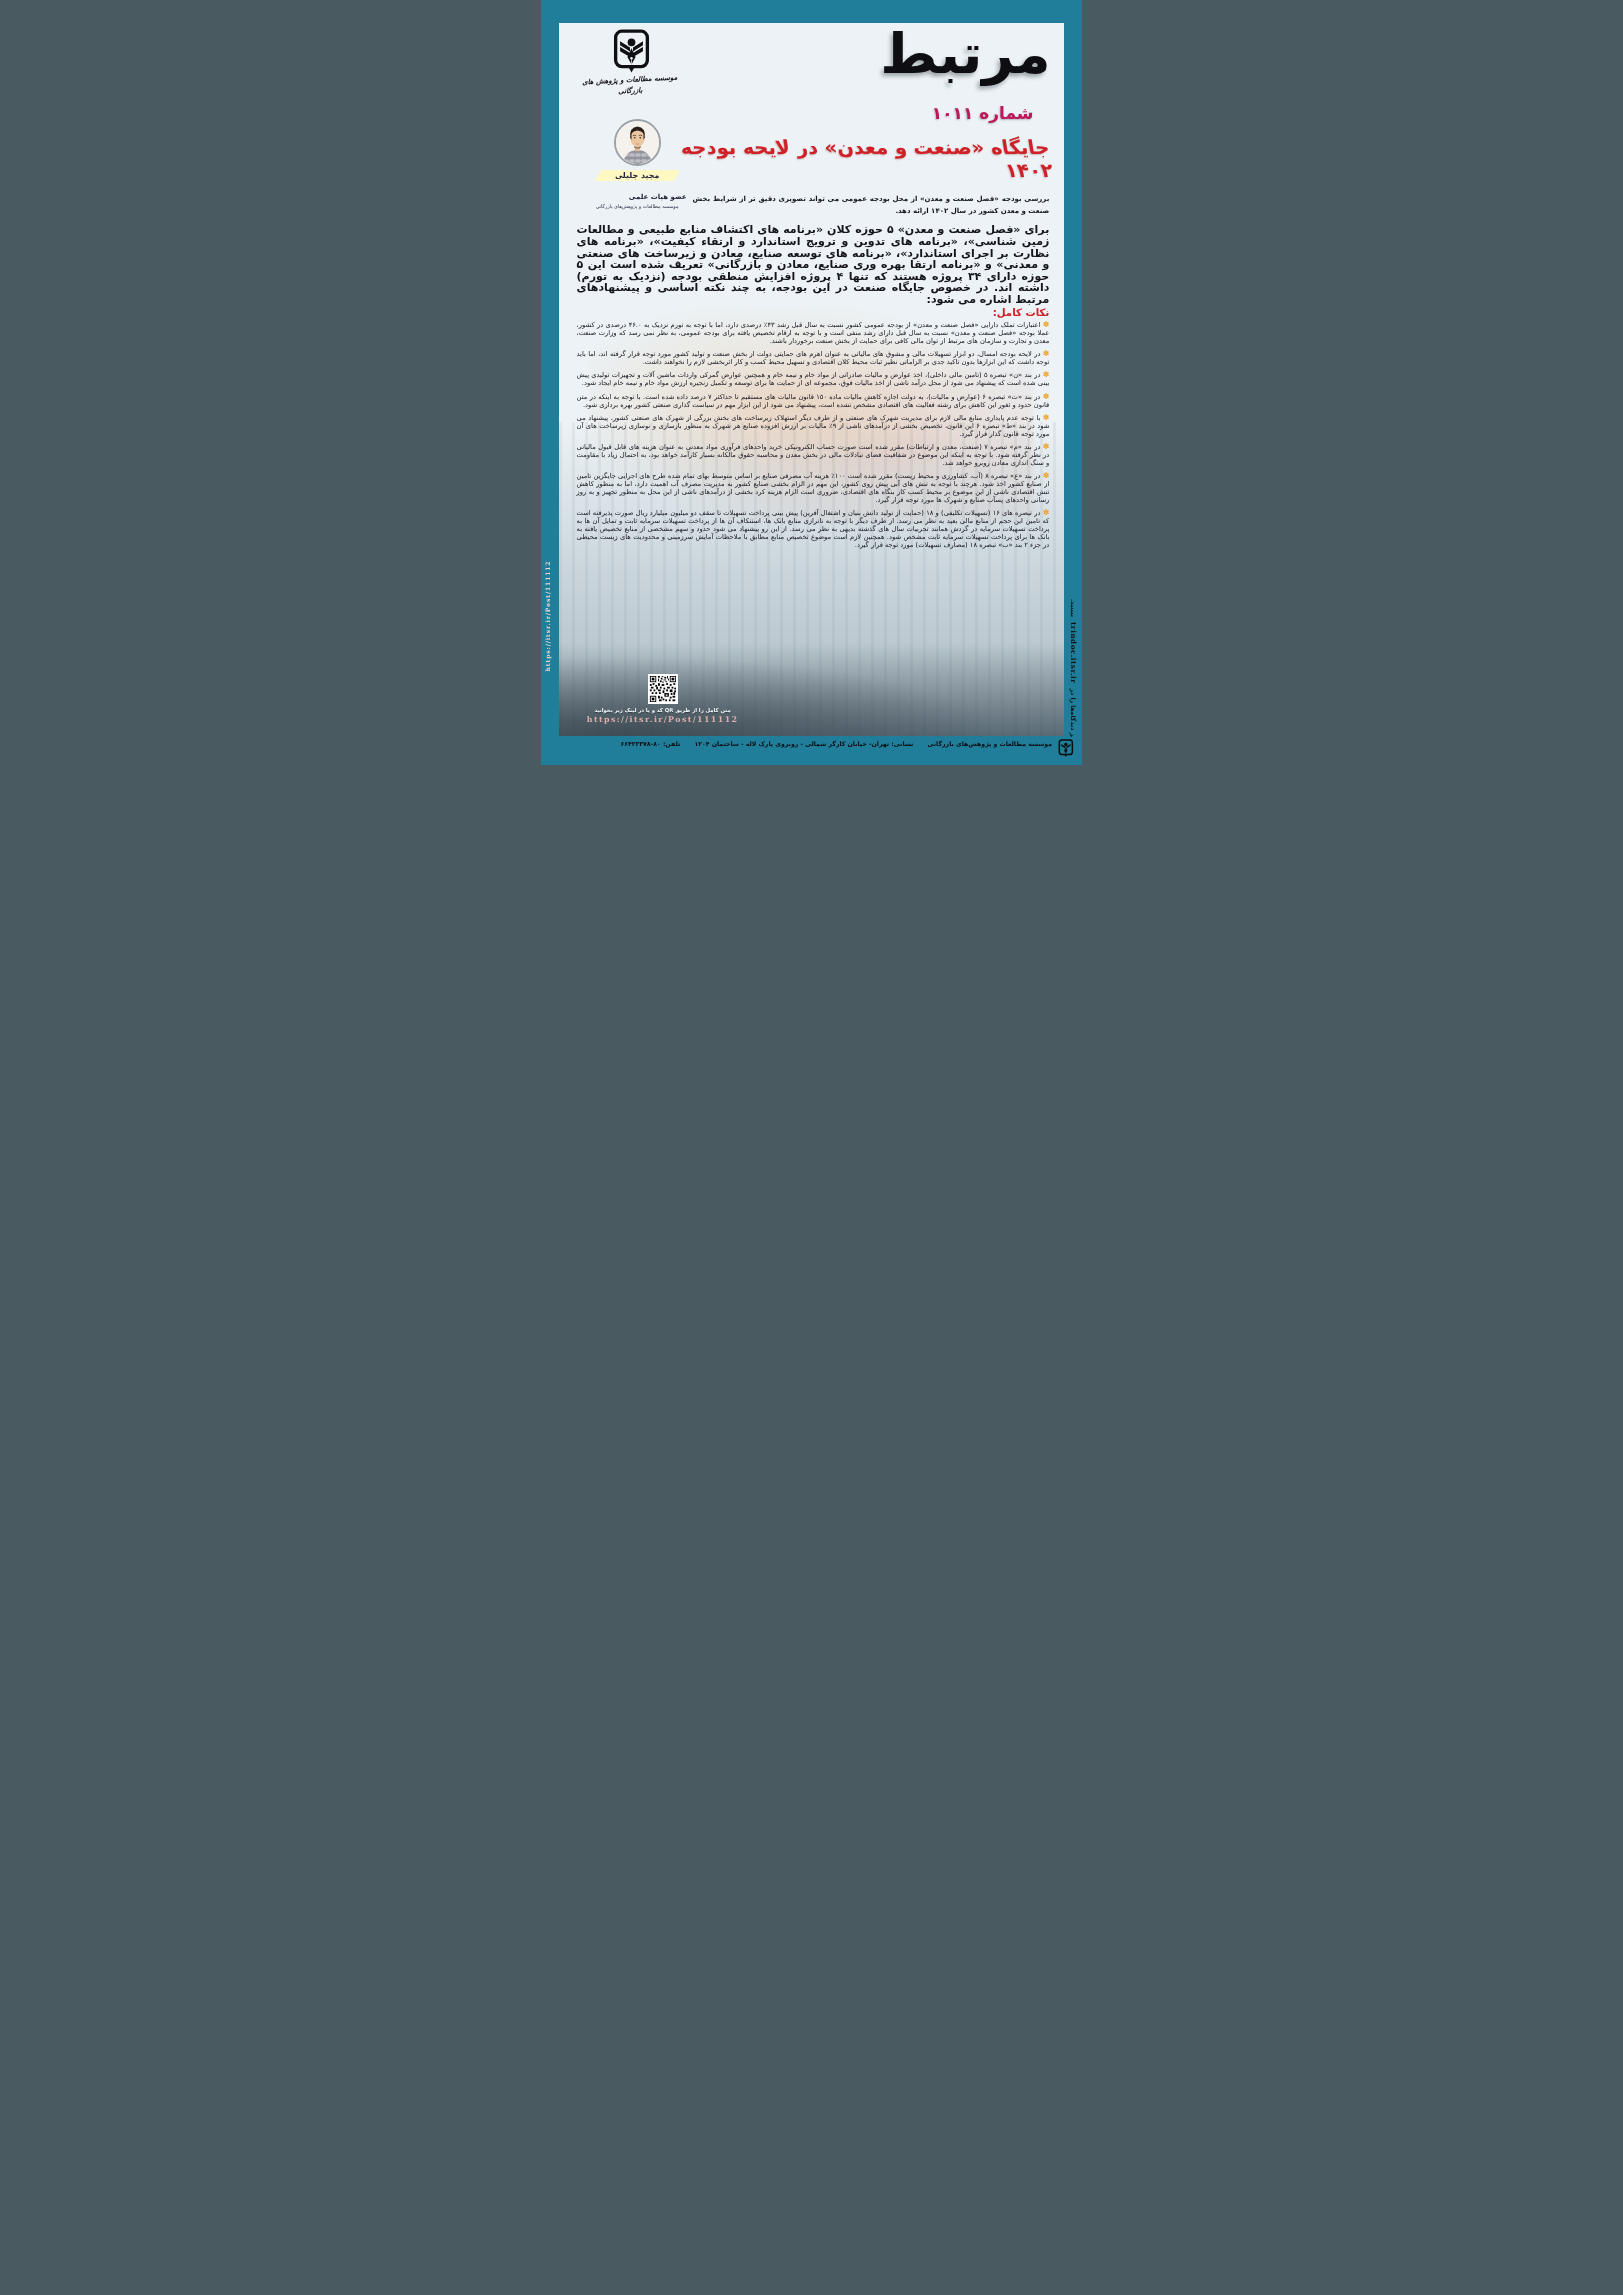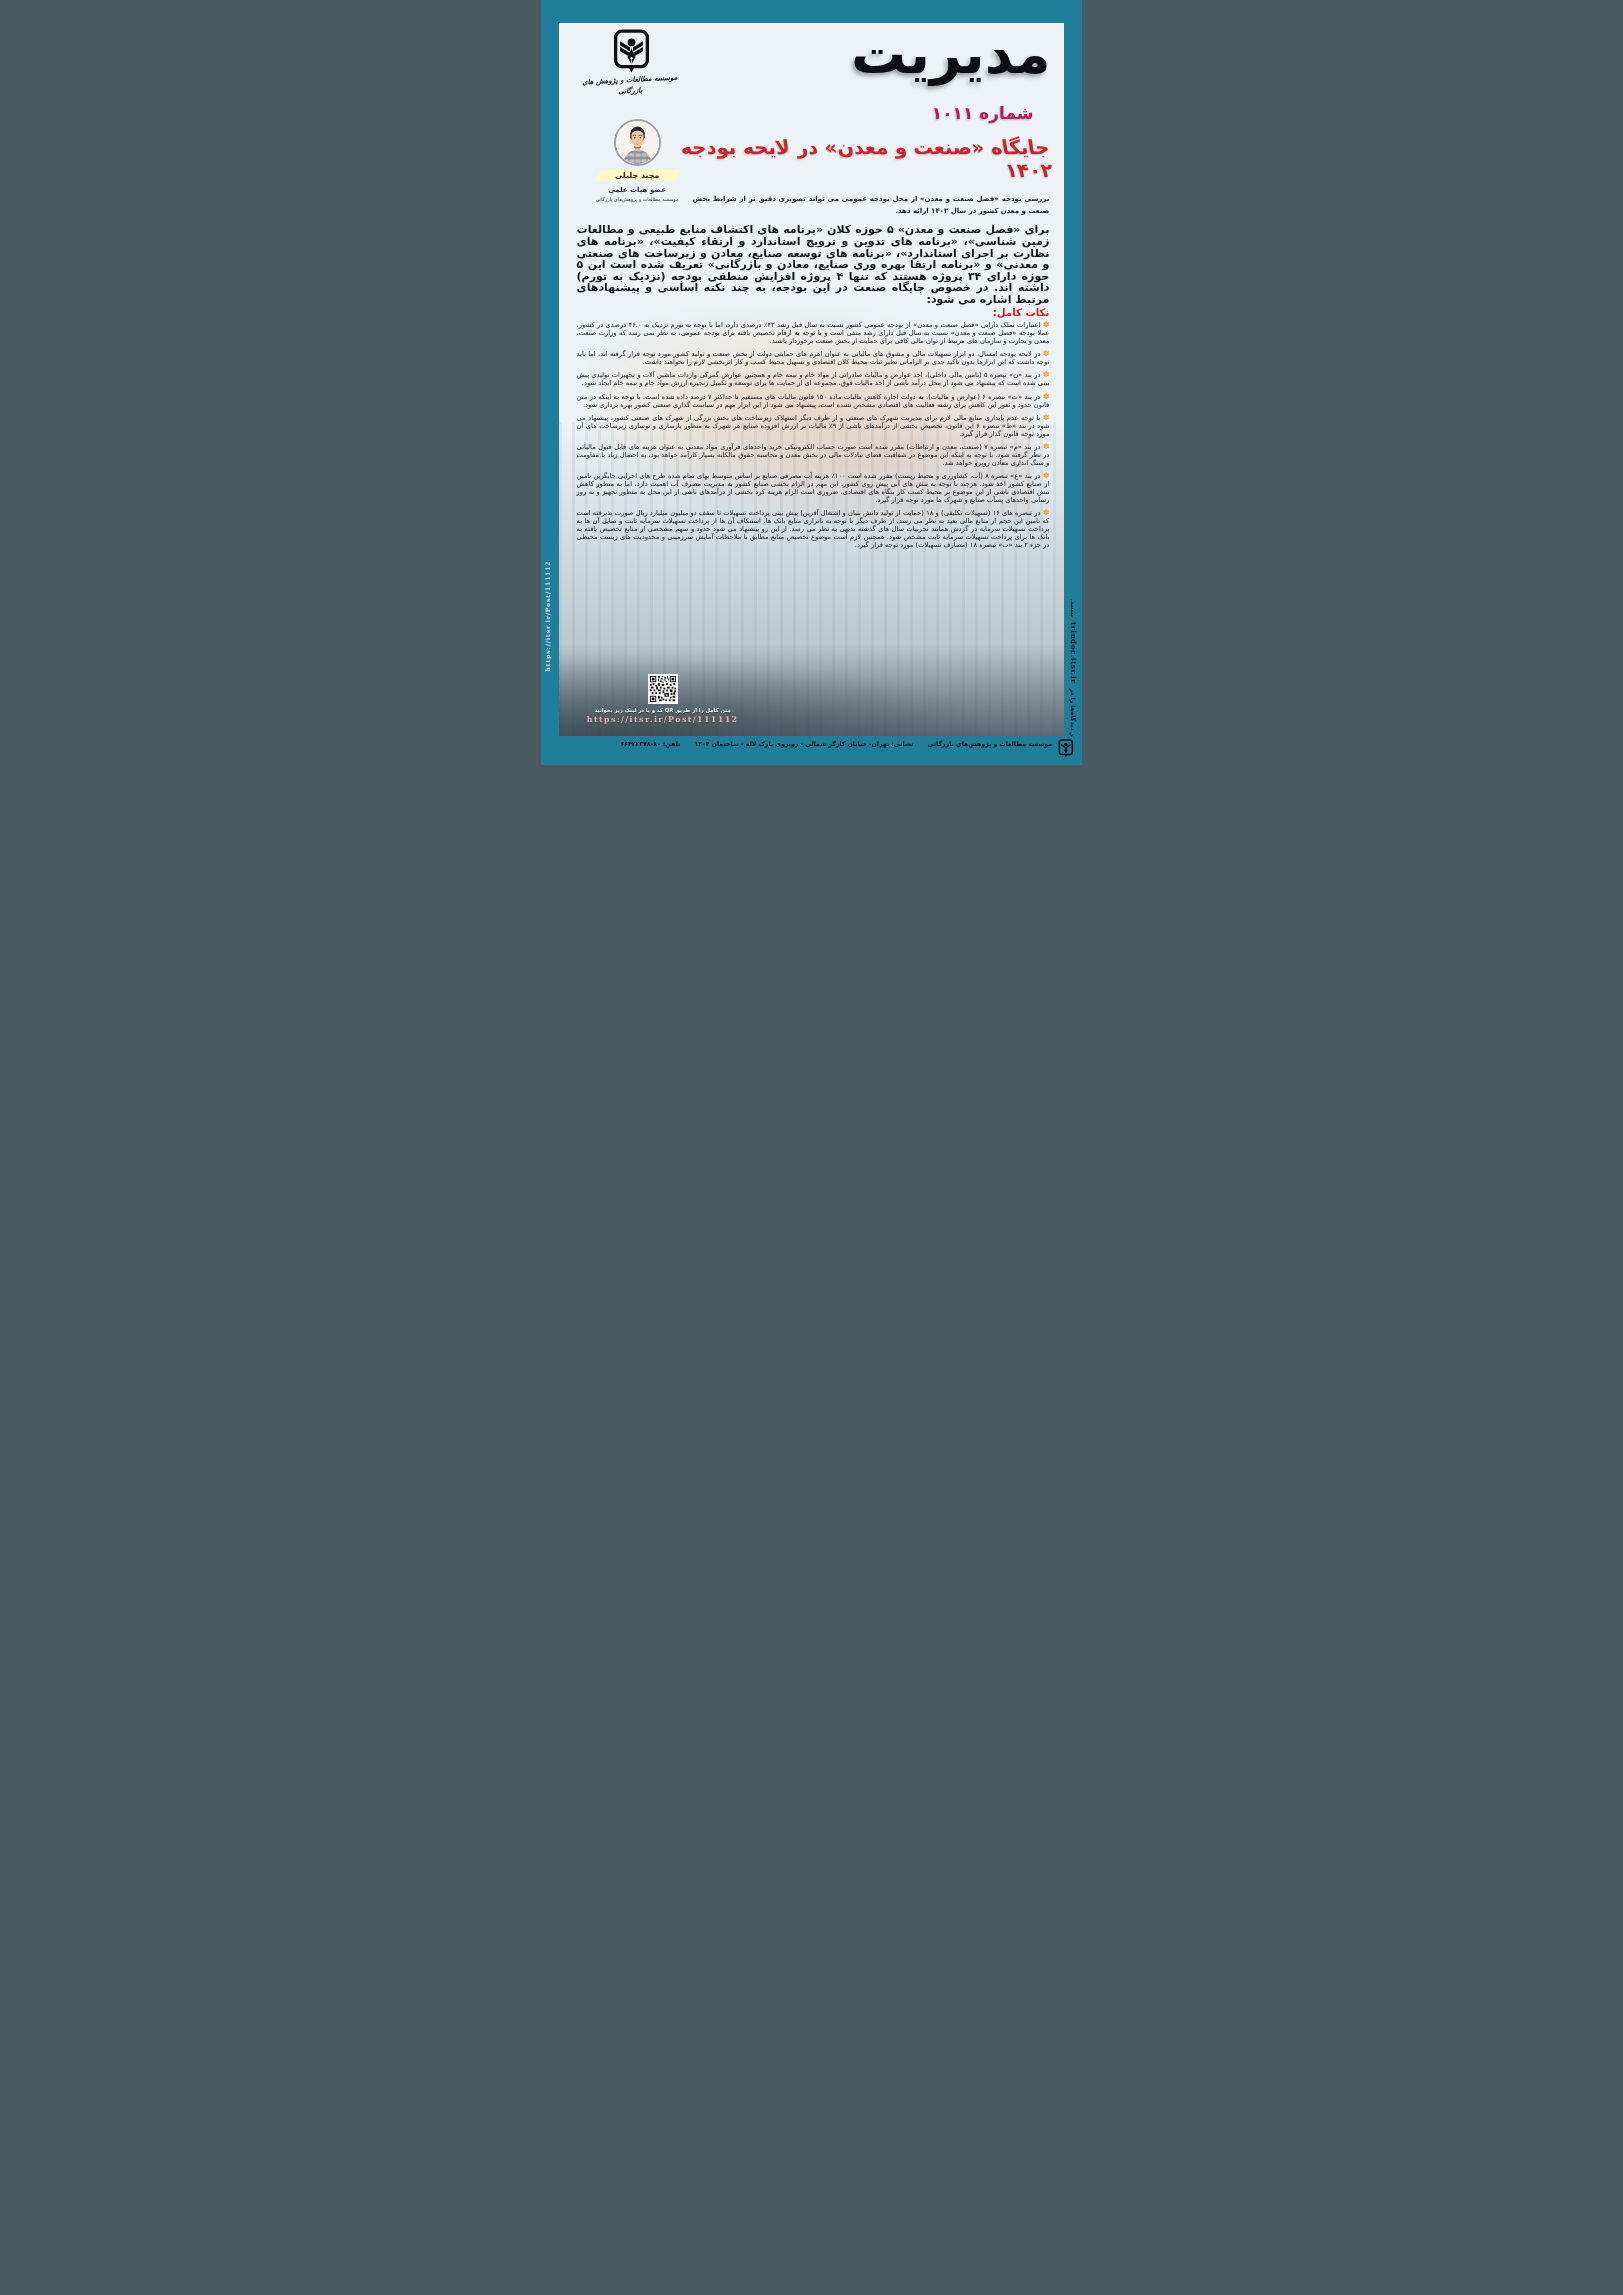--- a/index.html
+++ b/index.html
@@ -31,21 +31,21 @@
   .article-title{position:absolute;right:13px;top:113px;width:384px;direction:rtl;text-align:right;
     color:#cf2127;font-size:19.4px;font-weight:bold;transform:skewX(9deg);
     text-shadow:-0.9px 1.4px 1.4px rgba(120,20,20,.25);}
   
   .author{position:absolute;left:29px;top:96px;width:99px;text-align:center;direction:rtl;}
   .author-photo{width:47px;height:47px;border-radius:50%;border:2.3px solid #9aa2a7;overflow:hidden;
     margin:0 auto;background:#f5f1ec;}
   .author-band{margin:3.7px auto 0;width:86px;padding:1.4px 2.8px;background:#fef9c3;
     clip-path:polygon(9% 0,100% 0,93% 100%,0 100%);
     font-size:7.9px;font-weight:bold;color:#23233c;}
-  .author-role{margin-top:5px;font-size:7px;font-weight:bold;color:#23233c;}
+  .author-role{margin-top:12px;font-size:7px;font-weight:bold;color:#23233c;text-align:right;}
   .author-affil{margin-top:1.4px;font-size:4.9px;color:#33334a;}
   
   .bodycol{position:absolute;left:18px;right:14.3px;top:170px;direction:rtl;color:#15151e;}
   .lead{margin:0 0 7.4px 116px;font-size:7px;font-weight:bold;line-height:12px;text-align:justify;}
   .intro{margin:0 0 1px 0;font-size:11px;font-weight:bold;line-height:11.6px;text-align:justify;}
   .kp-heading{margin:0 0 3.7px 0;color:#cf2127;font-size:10.2px;font-weight:bold;}
   .kp{margin:0 0 5.1px 0;font-size:6.7px;font-weight:normal;line-height:8px;text-align:justify;}
   .star{color:#f49d1d;font-size:7.9px;margin-left:2.3px;}
   
   .qr-block{position:absolute;left:14px;top:651px;width:180px;text-align:center;}
@@ -85,21 +85,21 @@
       <path d="M46 50 L19 33 L19 44 L46 61 Z" fill="#101014"></path>
       <path d="M46 65 L19 49 L19 60 L46 76 Z" fill="#101014"></path>
       <path d="M54 50 L81 33 L81 44 L54 61 Z" fill="#101014"></path>
       <path d="M54 65 L81 49 L81 60 L54 76 Z" fill="#101014"></path>
       <path d="M50 52 L61 76 L50 96 L39 76 Z" fill="#101014"></path>
       <circle cx="50" cy="79" r="3.4" fill="#ecf2f5"></circle>
       <rect x="49" y="82" width="2" height="13" fill="#ecf2f5"></rect>
     </svg>
     <div class="org-calligraphy">موسسه مطالعات و پژوهش های بازرگانی</div>
 
-    <div class="masthead-title" dir="rtl">مدیریت</div>
+    <div class="masthead-title" dir="rtl">مرتبط</div>
     <div class="issue">شماره ۱۰۱۱</div>
     <div class="article-title">جایگاه «صنعت و معدن» در لایحه بودجه ۱۴۰۲</div>
 
     <div class="author">
       <div class="author-photo">
         <svg viewBox="0 0 100 100" width="100%" height="100%">
           <rect width="100" height="100" fill="#f5f1ec"></rect>
           <defs>
             <pattern id="plaid" width="14" height="14" patternUnits="userSpaceOnUse">
               <rect width="14" height="14" fill="#aeb2b8"></rect>

